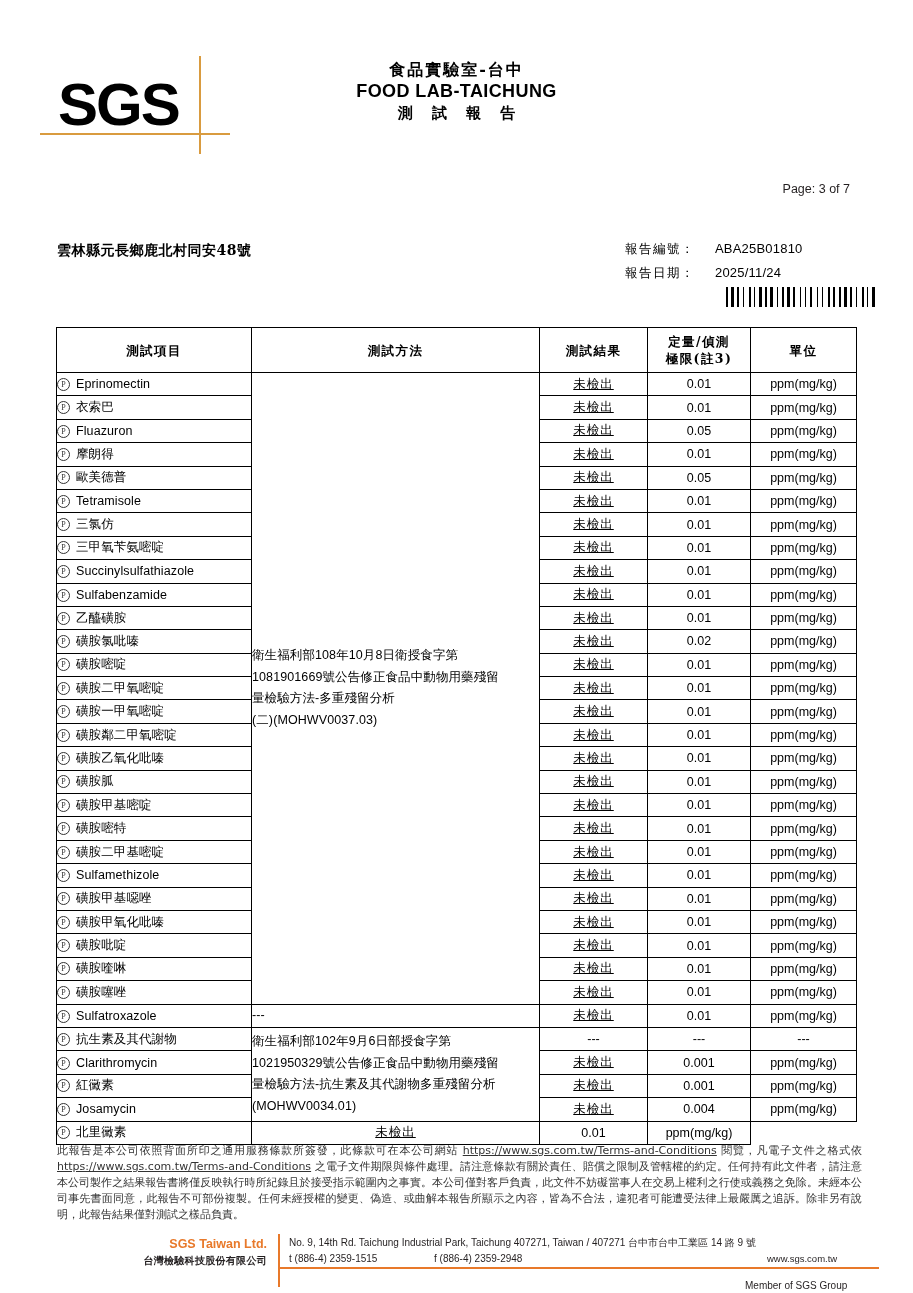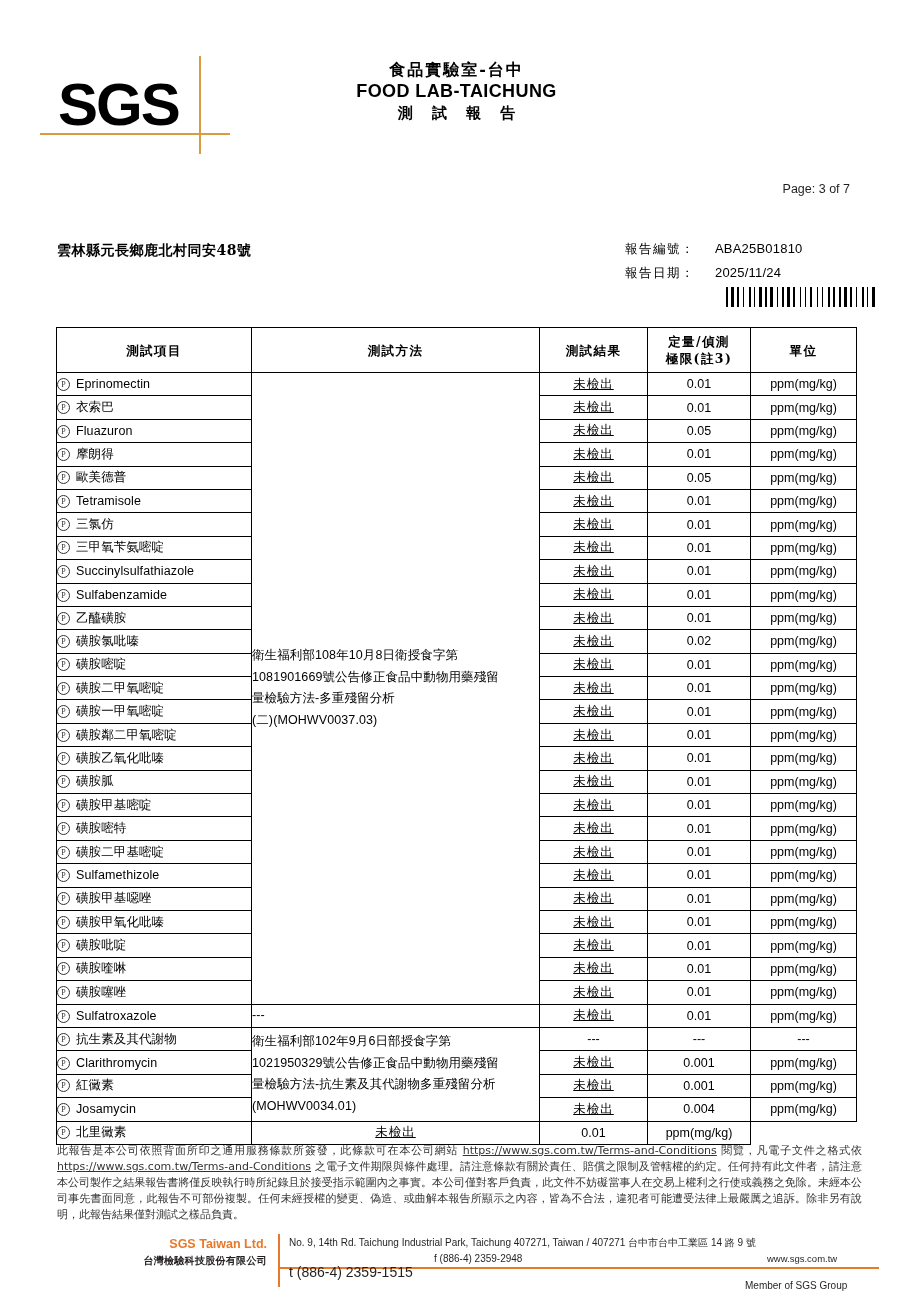--- a/index.html
+++ b/index.html
@@ -291,22 +291,22 @@
     position: absolute;
     left: 266px;
     top: 0px;
     font-size: 10px;
     color: #231f20;
     white-space: nowrap;
   }
   .f-tel {
     position: absolute;
     left: 266px;
-    top: 28px;
-    font-size: 14px;
+    top: 17px;
+    font-size: 10px;
     color: #231f20;
     white-space: nowrap;
   }
   .f-fax {
     position: absolute;
     left: 411px;
     top: 17px;
     font-size: 10px;
     color: #231f20;
     white-space: nowrap;

